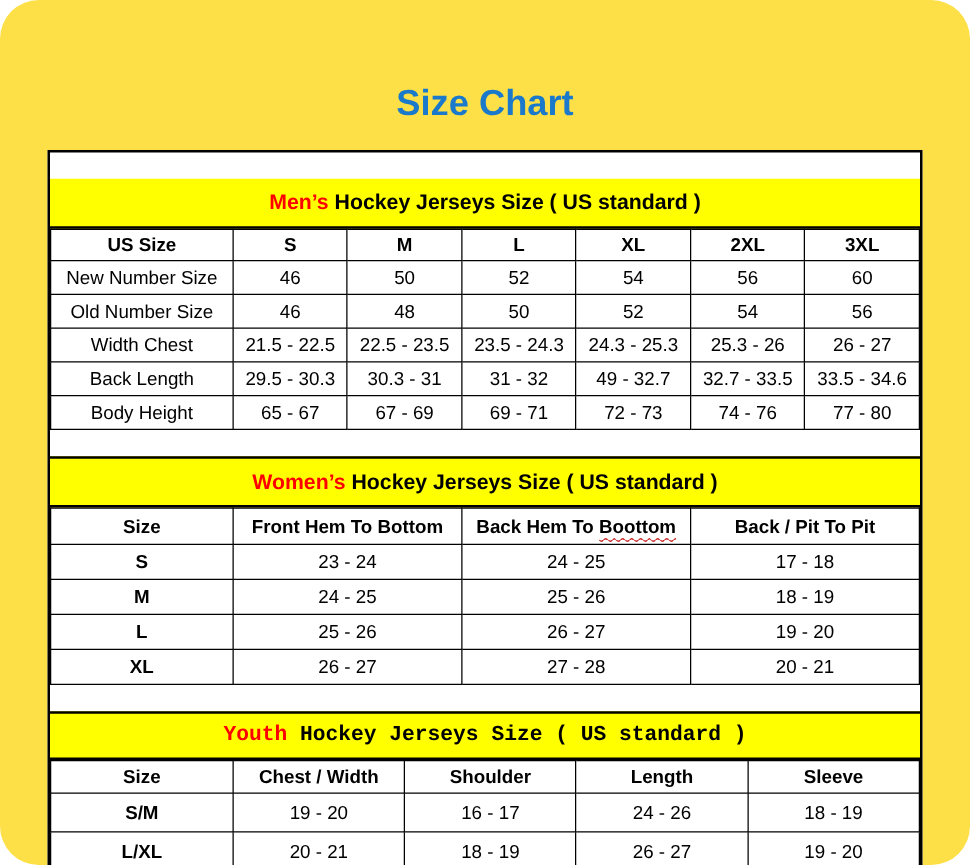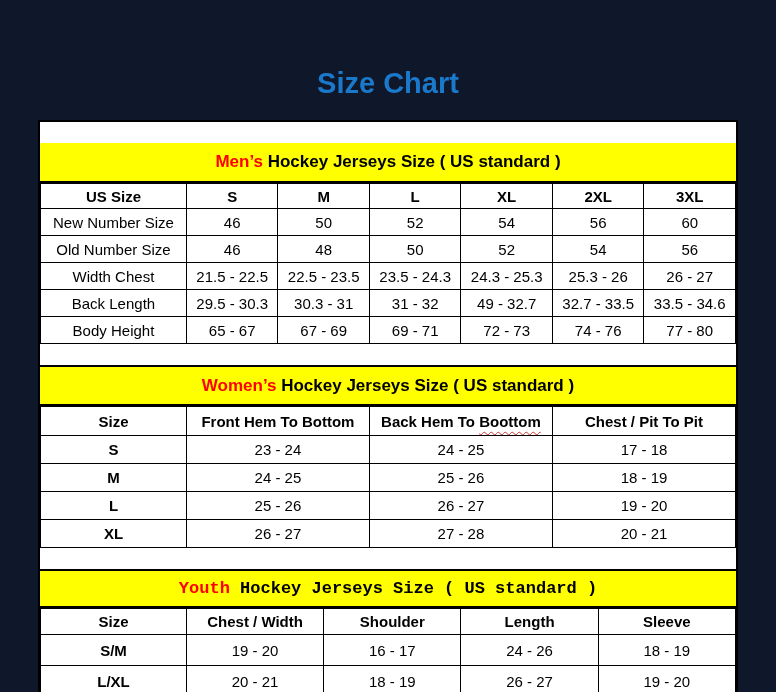--- a/index.html
+++ b/index.html
@@ -5,22 +5,23 @@
   html, body {
     margin: 0;
     padding: 0;
     background: #ffffff;
     font-family: "Liberation Sans", sans-serif;
   }
   .page {
     position: relative;
     width: 776px;
     height: 692px;
-    background: #0f172a;
+    background: #fde047;
     overflow: hidden;
+    border-radius: 31px;
   }
   .title {
     margin: 0;
     padding-top: 64px;
     padding-bottom: 18px;
     text-align: center;
     font-size: 29px;
     line-height: 38px;
     font-weight: bold;
     color: var(--title-blue, #1B79CB);
@@ -188,21 +189,21 @@
           <col class="c-label">
             <col class="c-data">
             <col class="c-data">
             <col class="c-data">
         </colgroup>
         <thead>
           <tr class="cols">
               <th>Size</th>
               <th>Front Hem To Bottom</th>
               <th>Back Hem To <span class="squiggle">Boottom</span></th>
-              <th>Chest / Pit To Pit</th>
+              <th>Back / Pit To Pit</th>
             </tr>
         </thead>
         <tbody>
             <tr>
               <th>S</th>
               <td>23 - 24</td>
               <td>24 - 25</td>
               <td>17 - 18</td>
             </tr>
             <tr>

